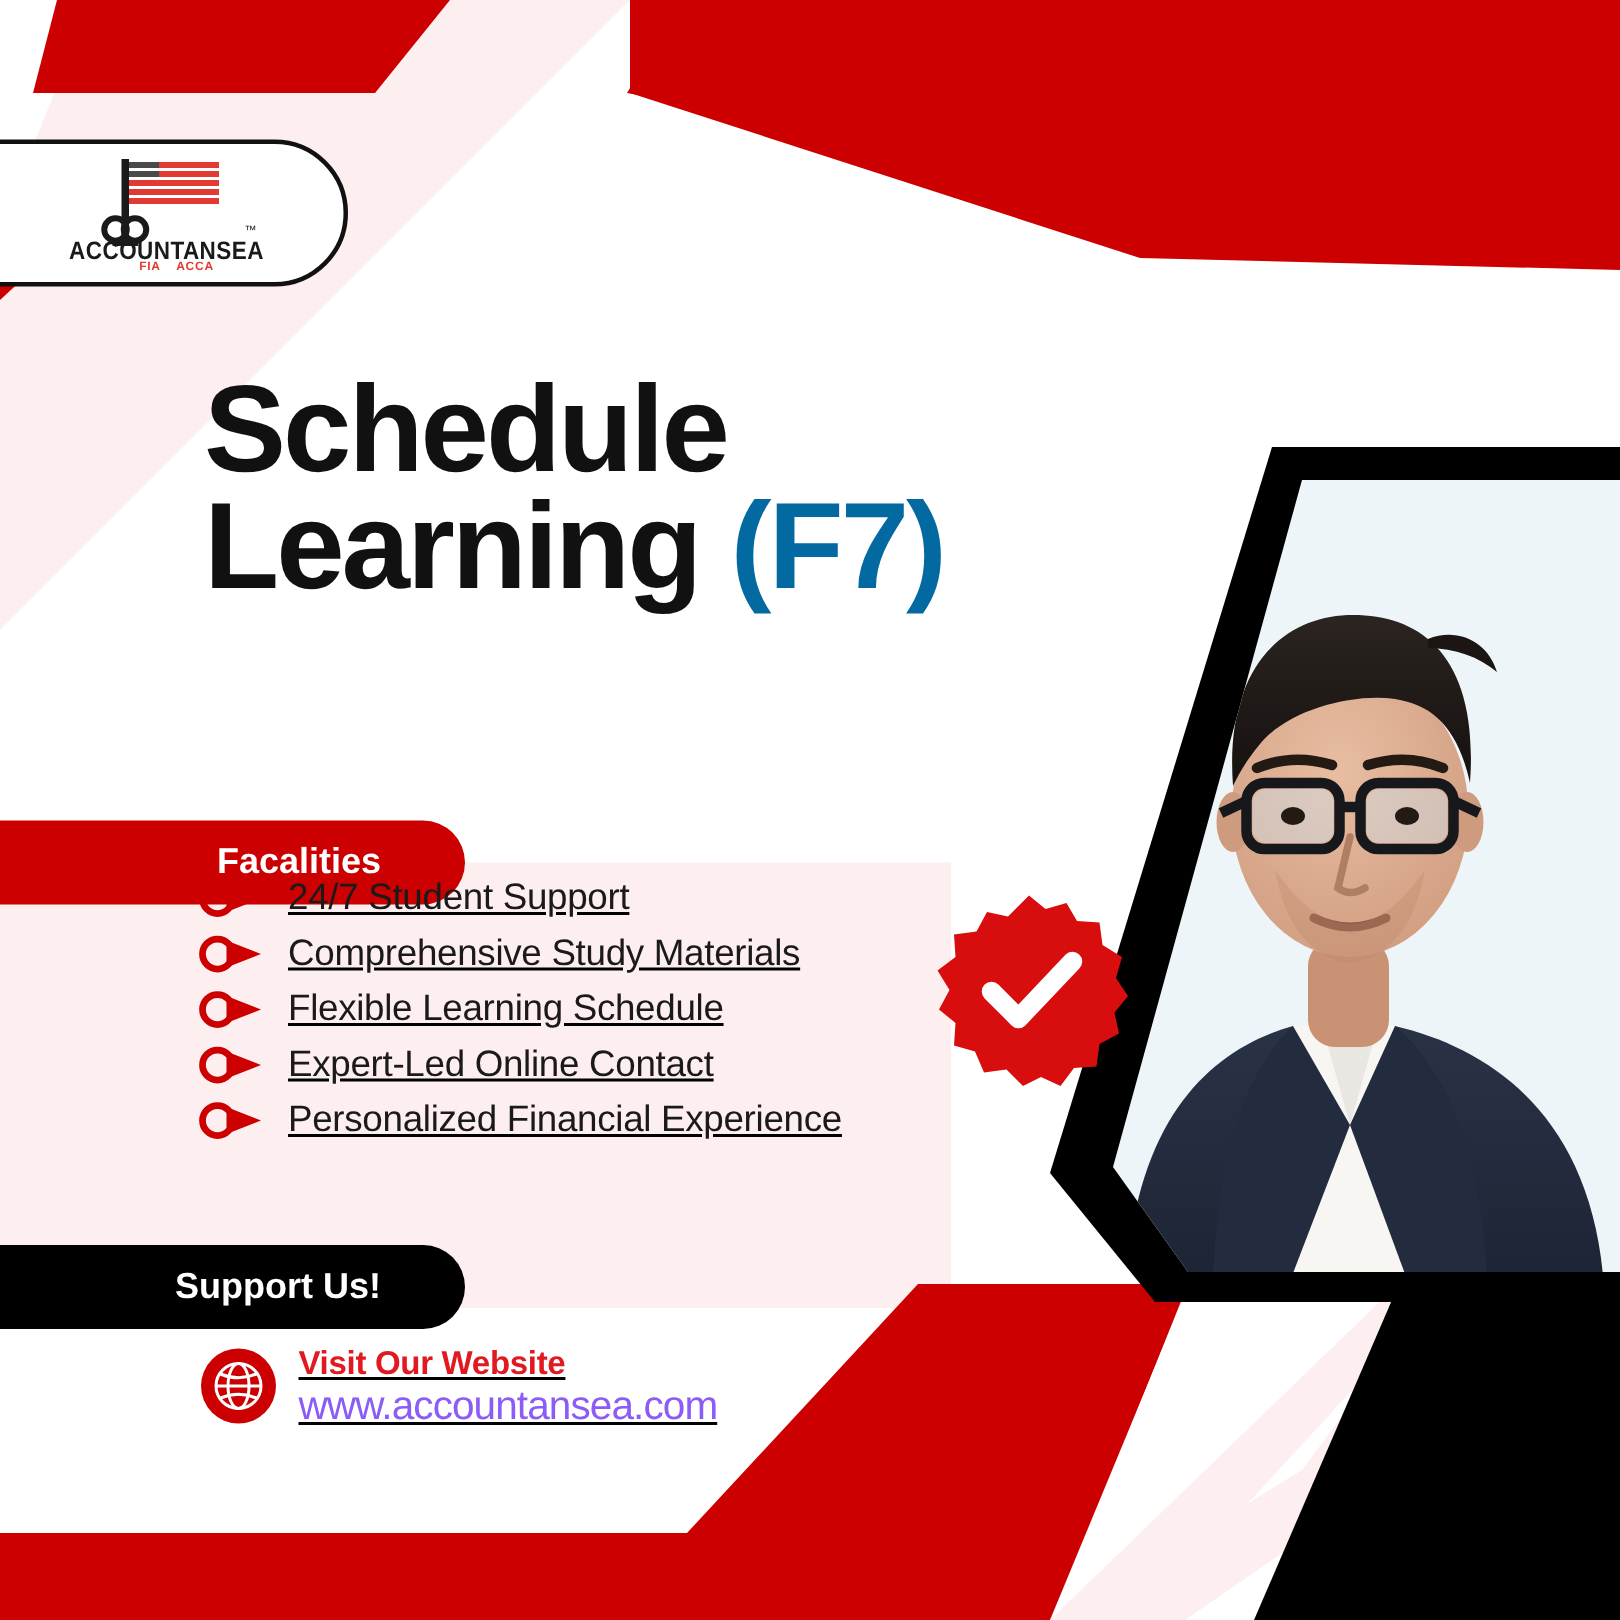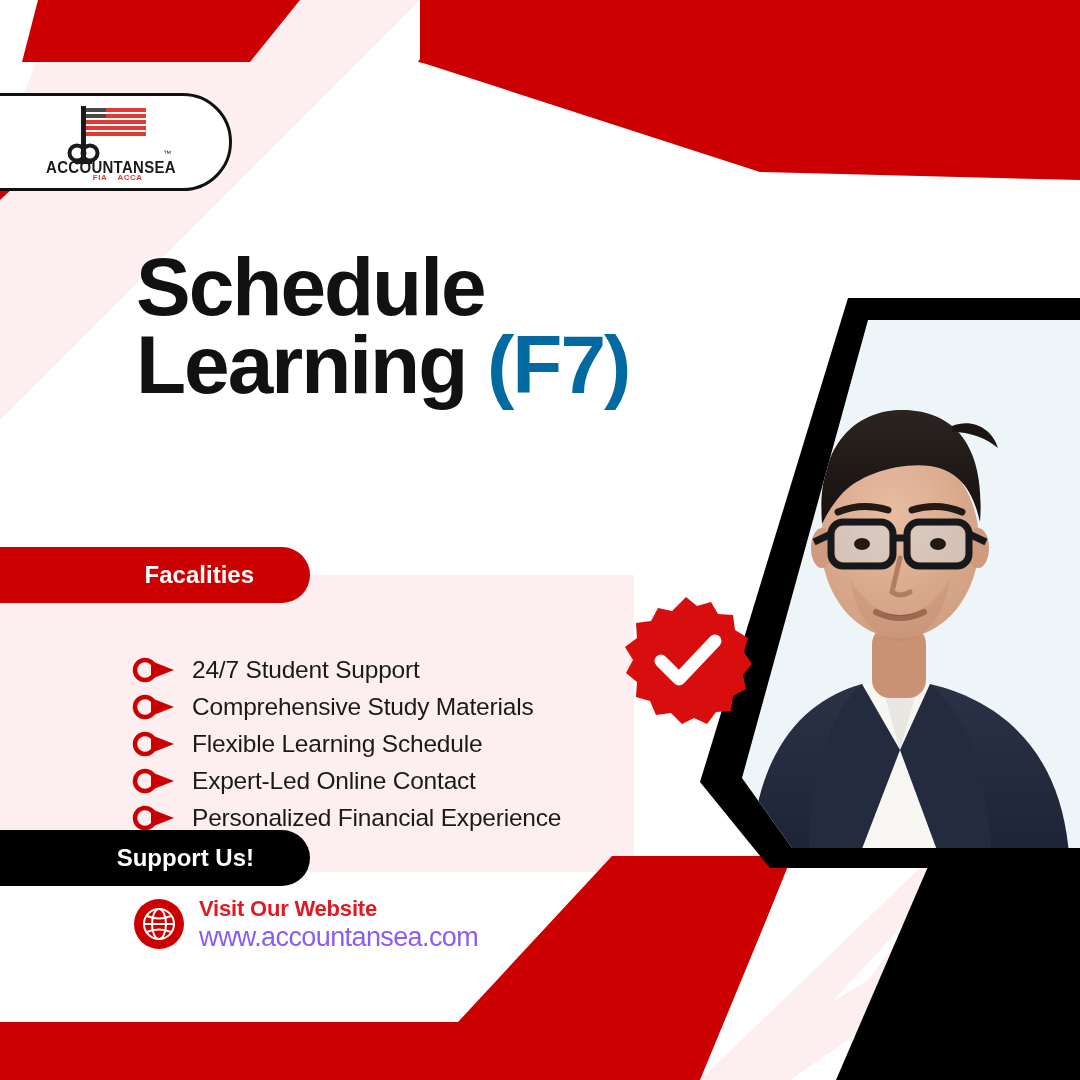--- a/index.html
+++ b/index.html
@@ -85,25 +85,26 @@
   }
   #contact-pill {
     left:-90px; top:830px;
     width:400px;
     background:#000000;
   }
 
   
   #facilities-list {
     position:absolute;
-    left:132px; top:654px;
+    left:132px; top:583px;
     z-index:7;
     display:flex;
     flex-direction:column;
     gap:6px;
+    text-decoration:underline;
   }
   .fac-item {
     display:flex;
     align-items:center;
     gap:14px;
     height:31px;
   }
   .fac-bullet { flex:0 0 auto; width:46px; height:28px; display:block; }
   .fac-bullet svg { display:block; width:46px; height:28px; }
   .fac-text {
@@ -117,21 +118,21 @@
   #website-block {
     position:absolute;
     left:133px; top:897px;
     z-index:7;
     display:flex;
     align-items:center;
     gap:14px;
   }
   .globe-badge { flex:0 0 auto; width:52px; height:52px; }
   .globe-badge svg { display:block; width:52px; height:52px; }
-  .web-lines { display:flex; flex-direction:column; line-height:1.12; }
+  .web-lines { display:flex; flex-direction:column; line-height:1.12;text-decoration:underline; }
   .web-title {
     font-size:22px; font-weight:bold; color:#E01A20;
     letter-spacing:-0.2px;
   }
   .web-url {
     font-size:27px; color:#8b5cf6; letter-spacing:-0.6px;
   }
 
   
   #portrait-wrap {

